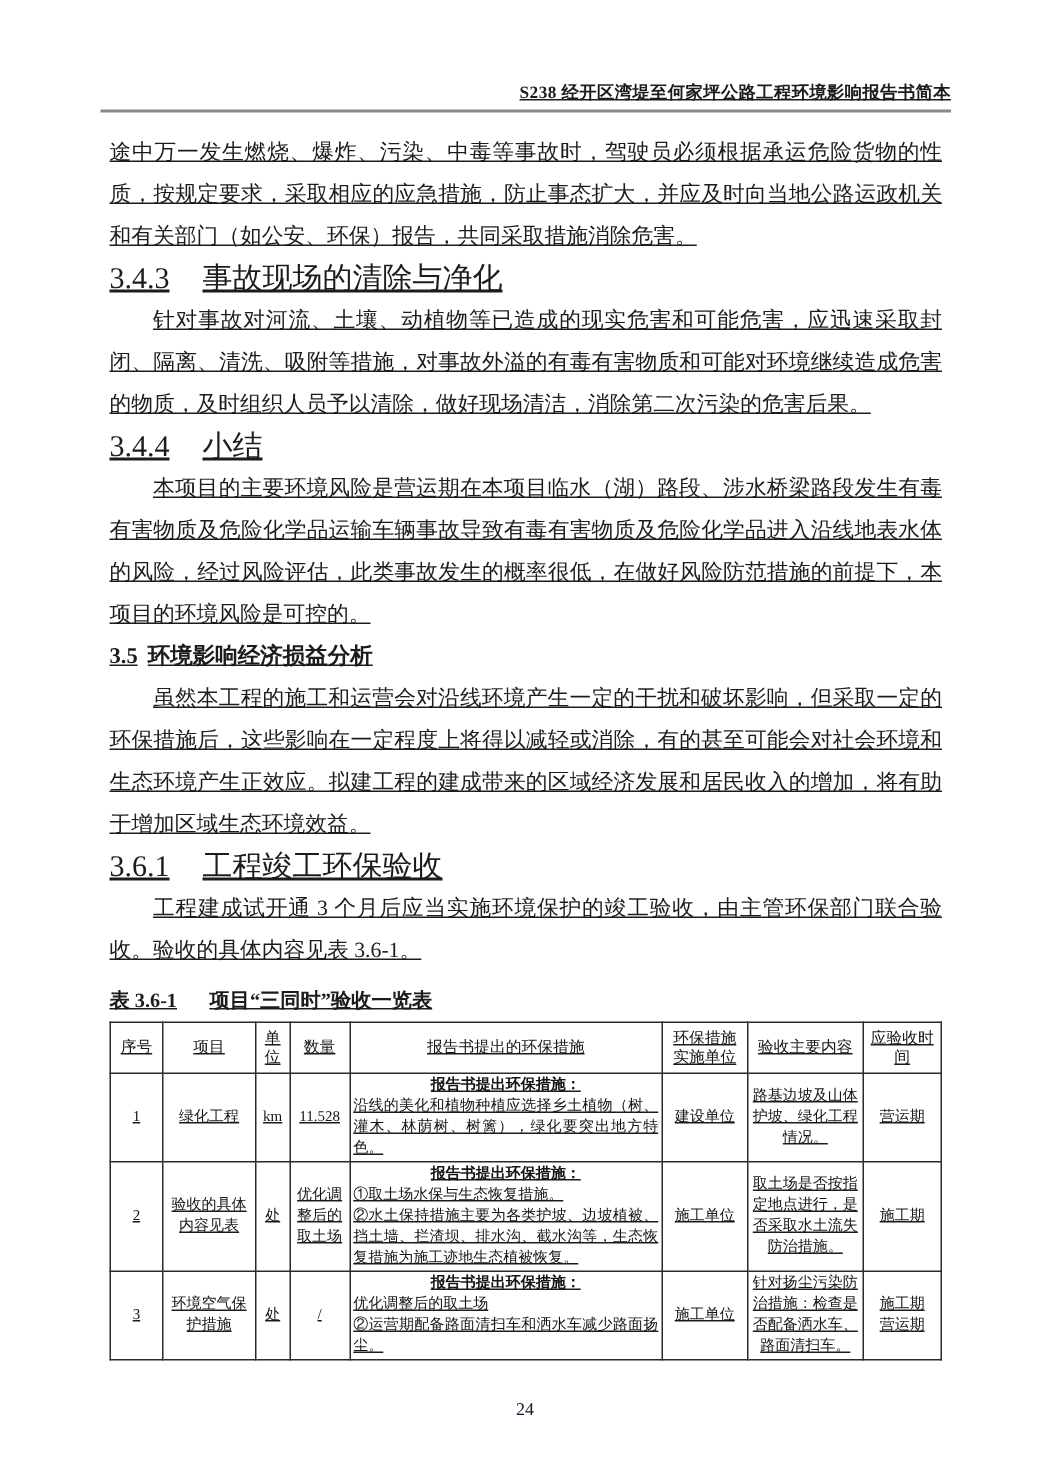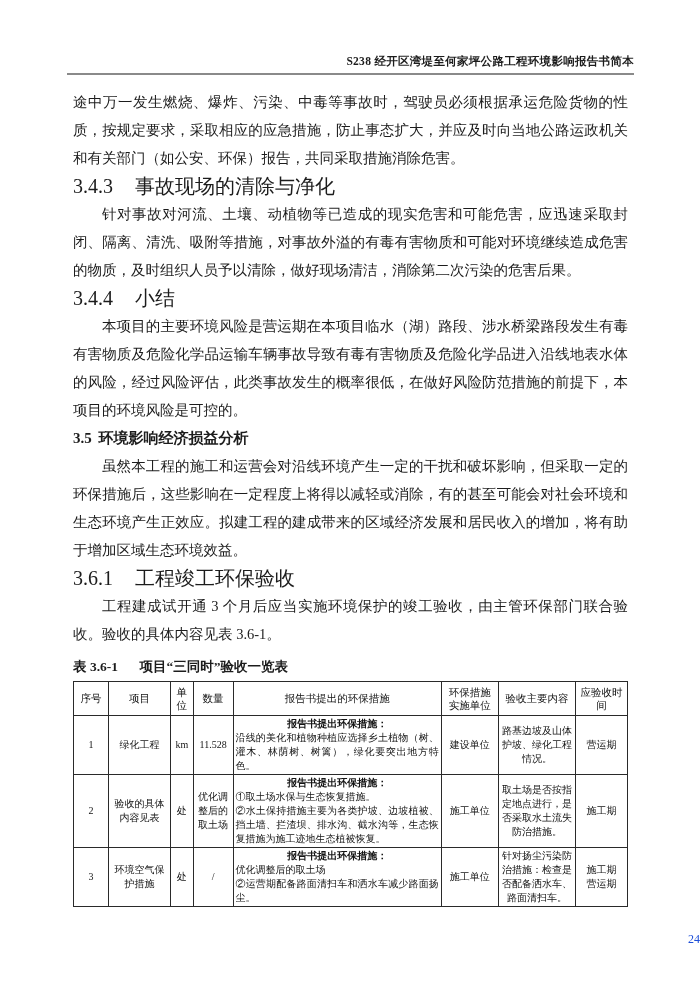--- a/index.html
+++ b/index.html
@@ -9,20 +9,21 @@
     font-family: "Liberation Serif", serif;
     color: #1c1c1c;
     position: relative;
     overflow: hidden;
   }
   .page {
     position: relative;
     width: 700px; height: 989px;
     padding: 54px 72px 0 73px;
     background: #ffffff;
+    text-decoration: underline;
   }
   .page-header {
     text-align: right;
     font-size: 11.5px;
     font-weight: bold;
     letter-spacing: 0.3px;
     padding-bottom: 4px;
     border-bottom: 2px solid #8a8a8a;
     margin: 0 -6px;
   }
@@ -79,23 +80,23 @@
     text-align: left;
     vertical-align: top;
     margin-left: 36px;
   }
   td.measures .measures-label { font-weight: bold; }
   td.measures .measure-line { text-align: justify; }
   .page-number {
     position: absolute;
     bottom: 42px; left: 0;
     width: 100%;
-    text-align: right;
+    text-align: center;
     font-size: 12px;
-    color: #1d4ed8;
+    color: #0f172a;
   }
 </style>
 </head>
 <body>
 
 <div class="page">
 
   <header class="page-header">
     <span>S238 经开区湾堤至何家坪公路工程环境影响报告书简本</span>
   </header>

